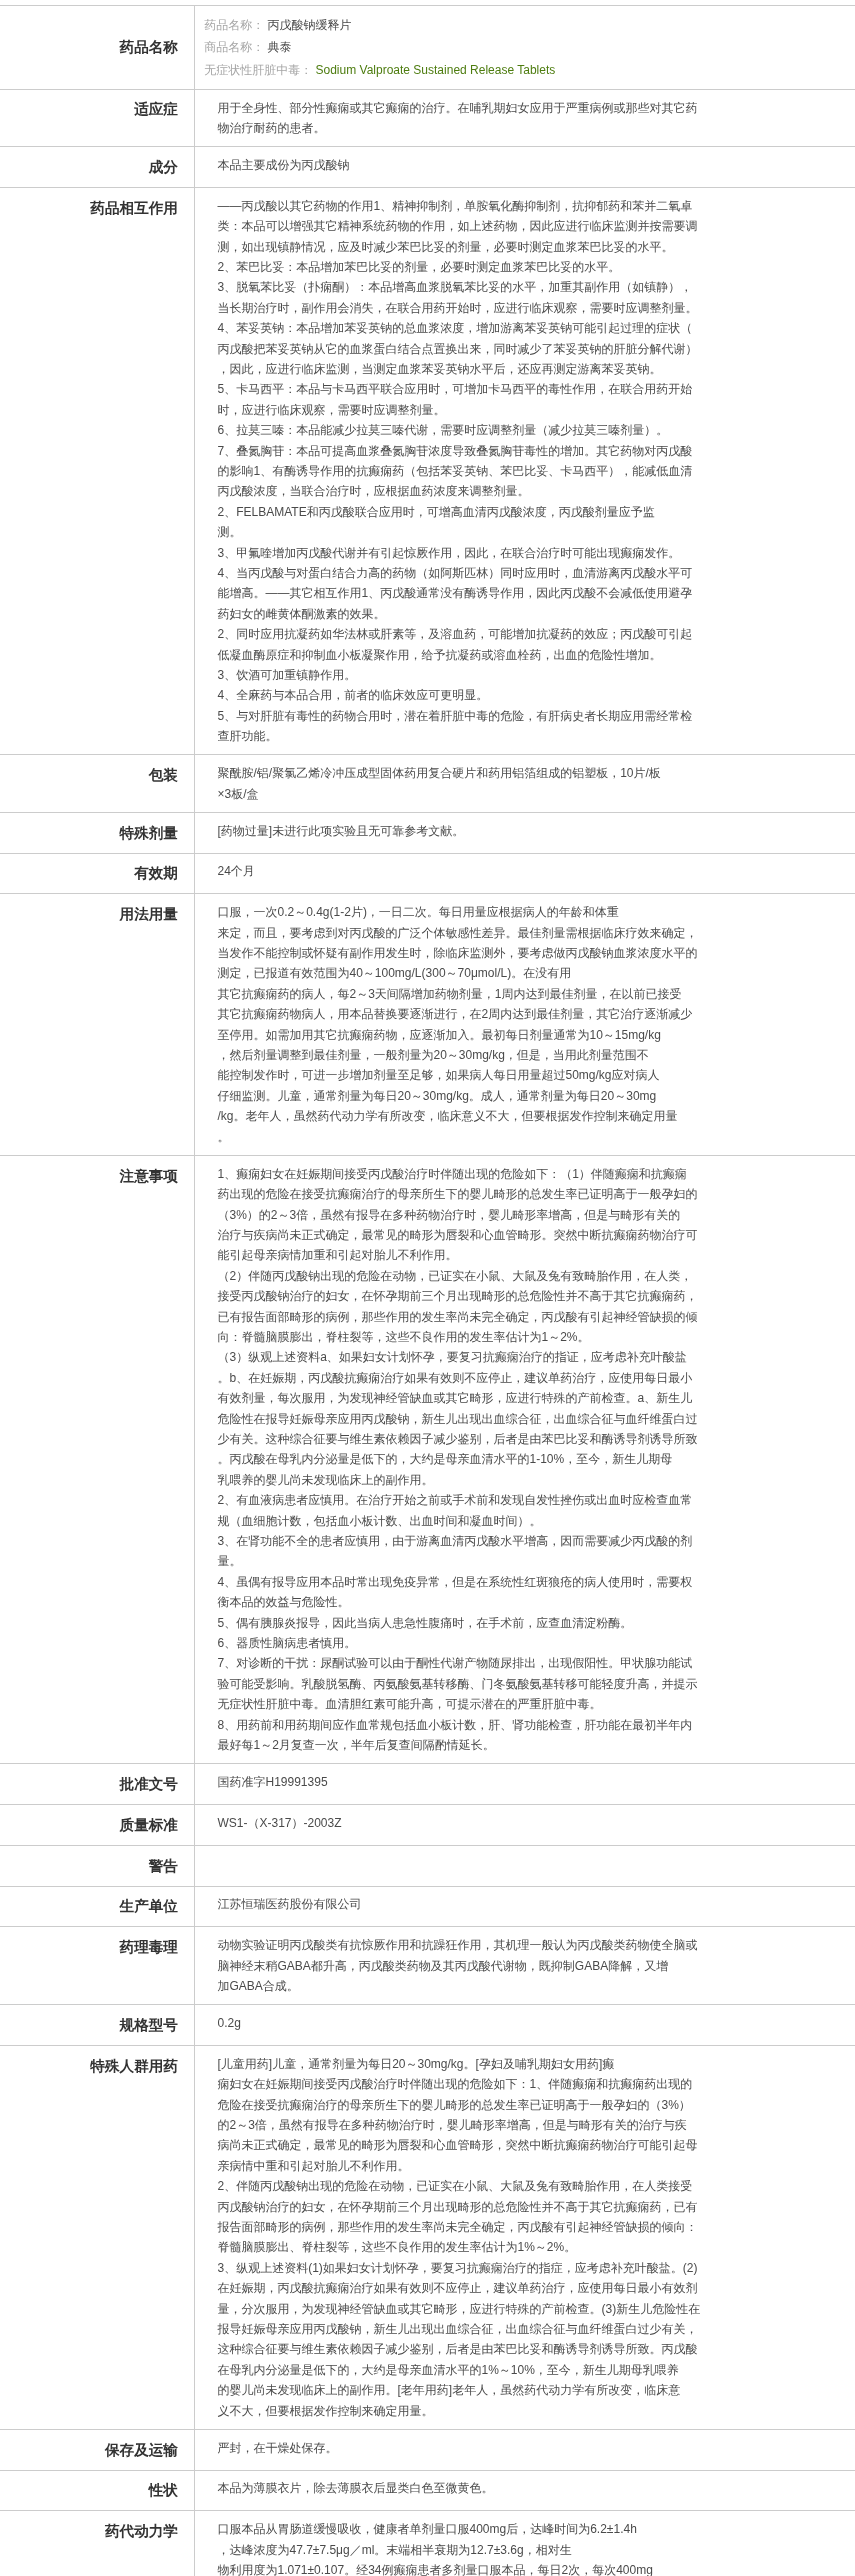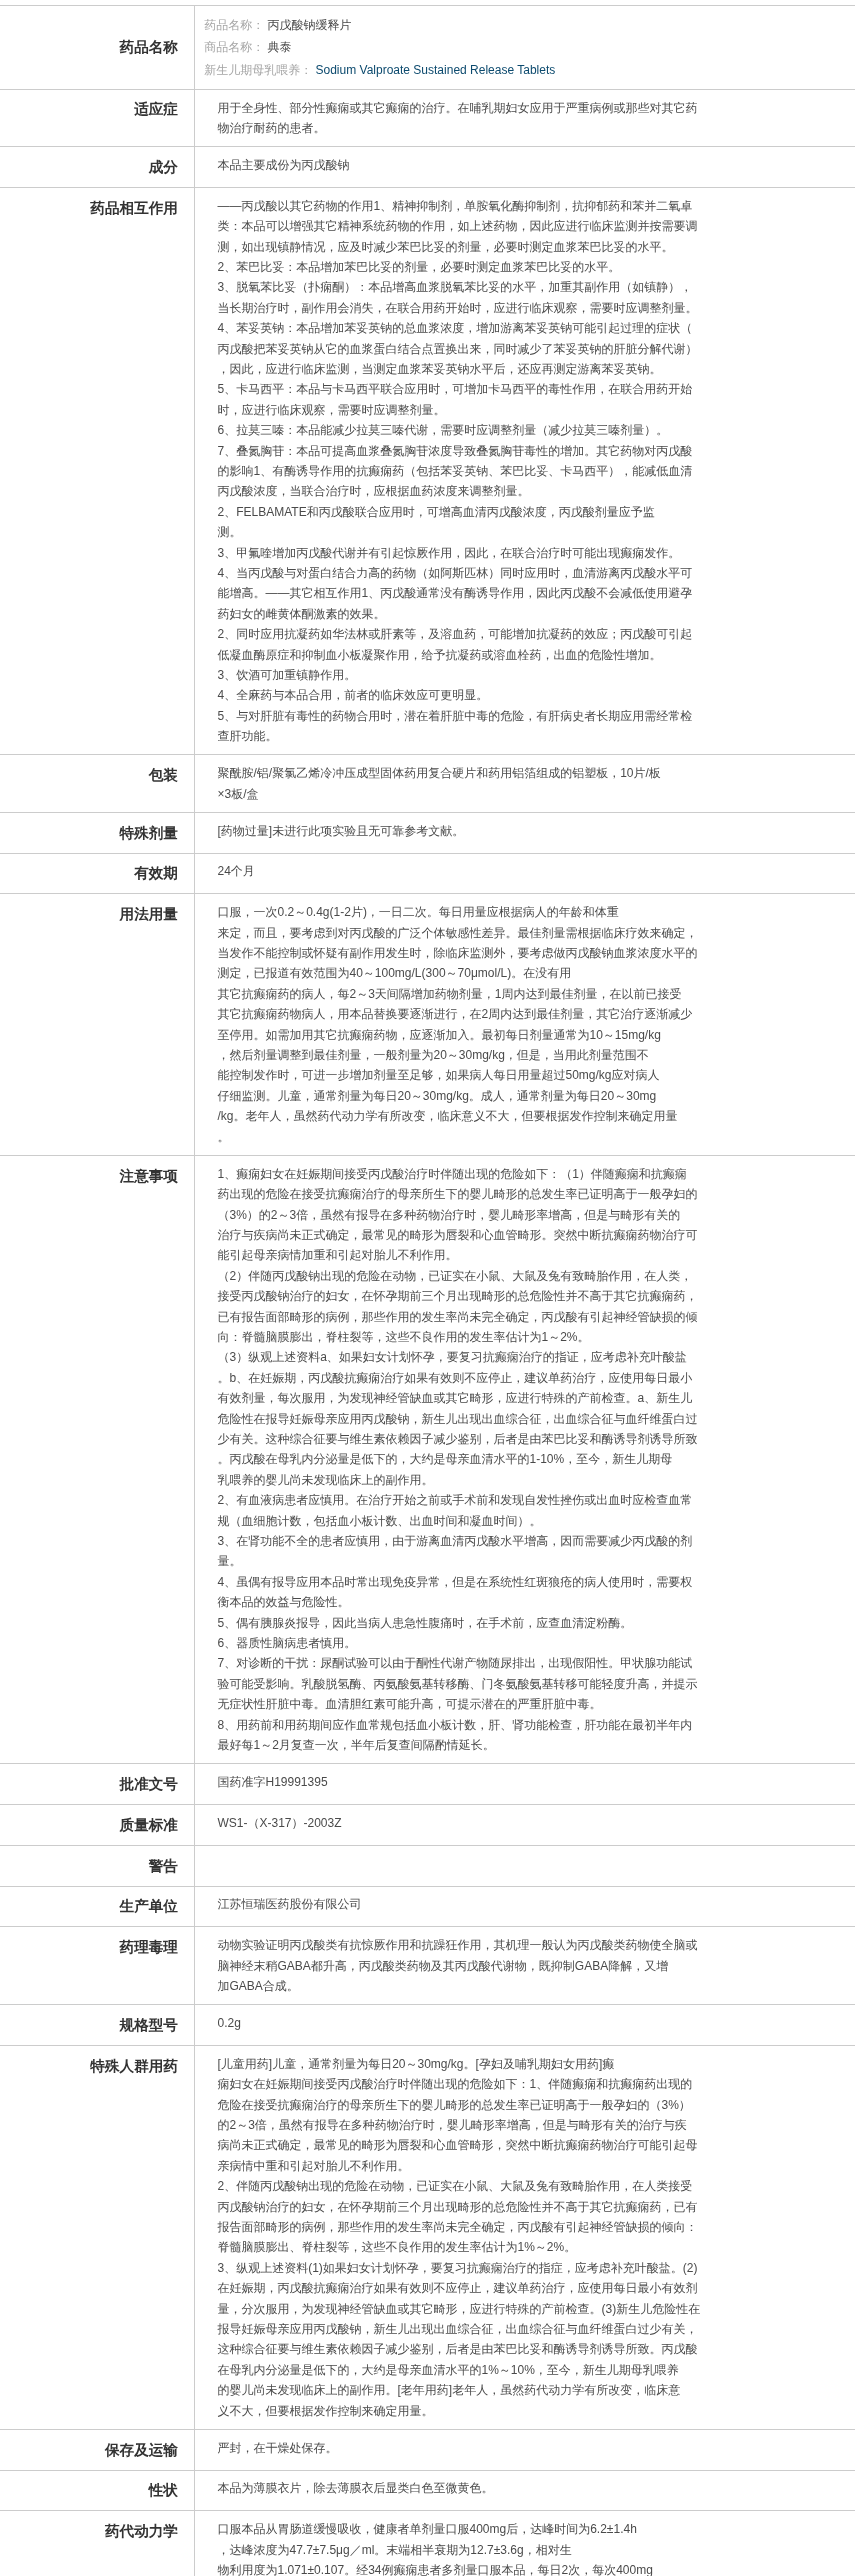--- a/index.html
+++ b/index.html
@@ -23,34 +23,34 @@
   tr.center td.label{vertical-align:middle;padding-left:40px;}
   td.content{
     padding:7.8px 51px 7.8px 23px;font-size:12px;color:#4a4a4a;
     line-height:20.4px;box-sizing:border-box;
   }
   td.content p{margin:0;white-space:pre-line;}
   tr.center td.content{padding-left:9.7px;}
   .pair{line-height:22.4px;}
   .pair .k{color:#a5a5a5;}
   .pair .v{color:#4a4a4a;}
-  .pair .v-en{color:#0c4a6e;margin-top:28px;}
+  .pair .v-en{color:#4d7c0f;margin-top:28px;}
 </style>
 </head>
 <body>
 
 <div id="page">
   <table class="drug">
     <tbody id="rows">
   <tr class="center">
     <td class="label">药品名称</td>
     <td class="content">
             <div class="pair"><span class="k">药品名称：</span><span class="v"> 丙戊酸钠缓释片</span></div>
             <div class="pair"><span class="k">商品名称：</span><span class="v"> 典泰</span></div>
-            <div class="pair"><span class="k">新生儿期母乳喂养：</span><span class="v v-en"> Sodium Valproate Sustained Release Tablets</span></div>
+            <div class="pair"><span class="k">无症状性肝脏中毒：</span><span class="v v-en"> Sodium Valproate Sustained Release Tablets</span></div>
           </td>
   </tr>
 
   <tr>
     <td class="label">适应症</td>
     <td class="content">
             <p>用于全身性、部分性癫痫或其它癫痫的治疗。在哺乳期妇女应用于严重病例或那些对其它药
 物治疗耐药的患者。</p>
           </td>
   </tr>

